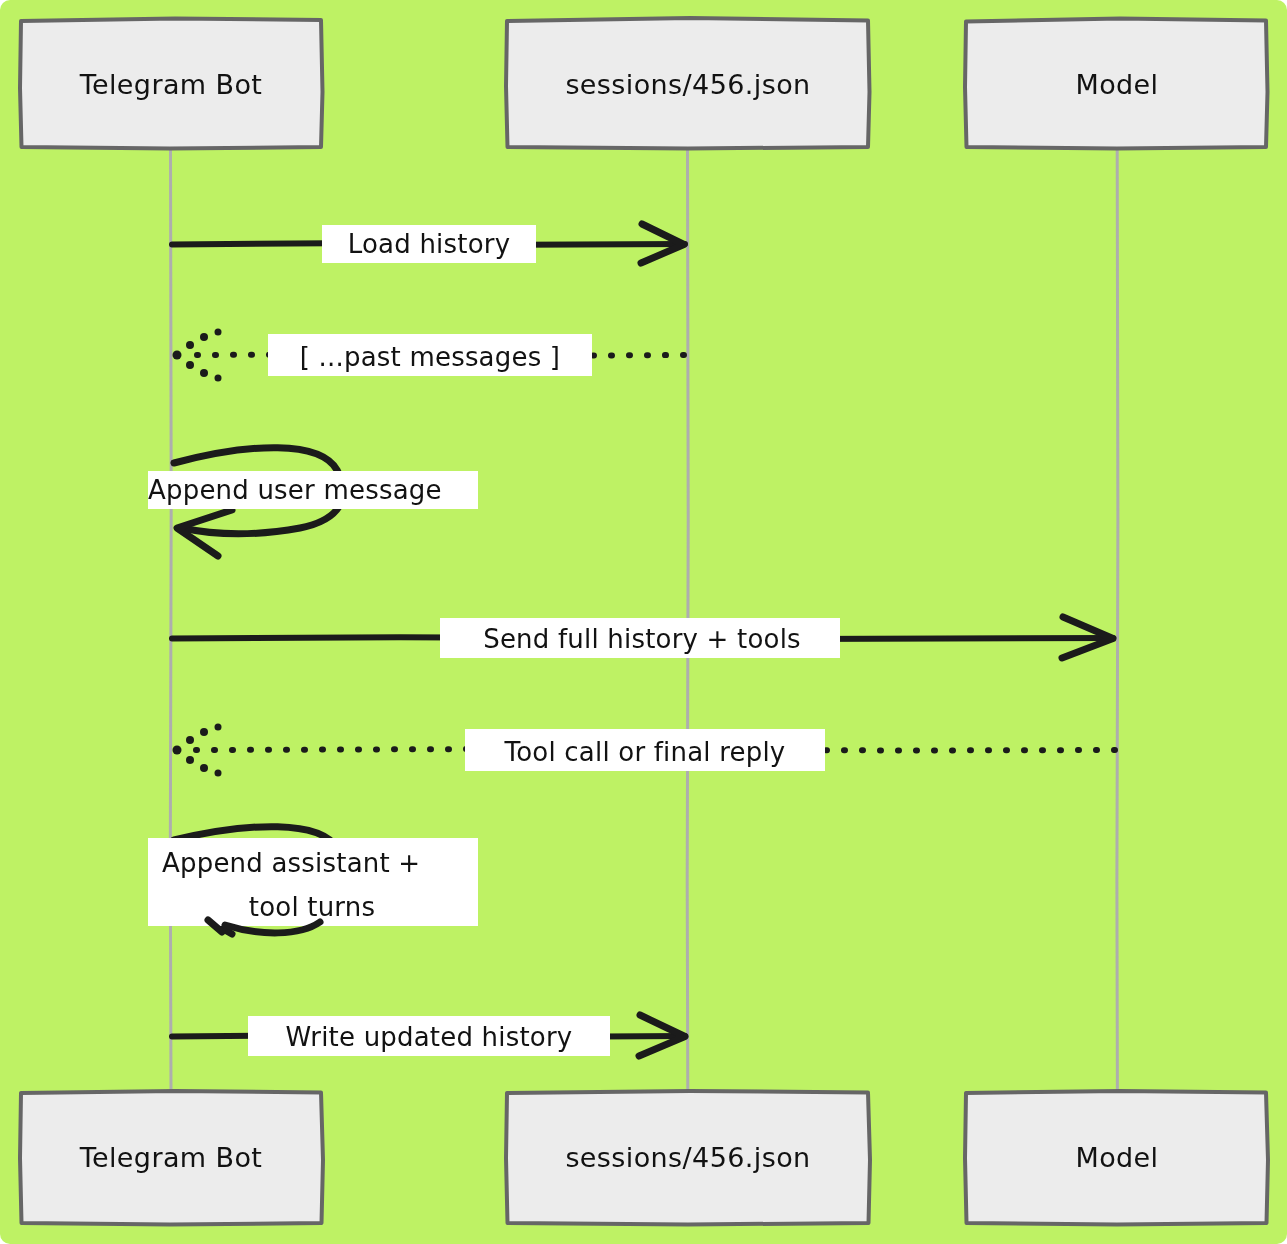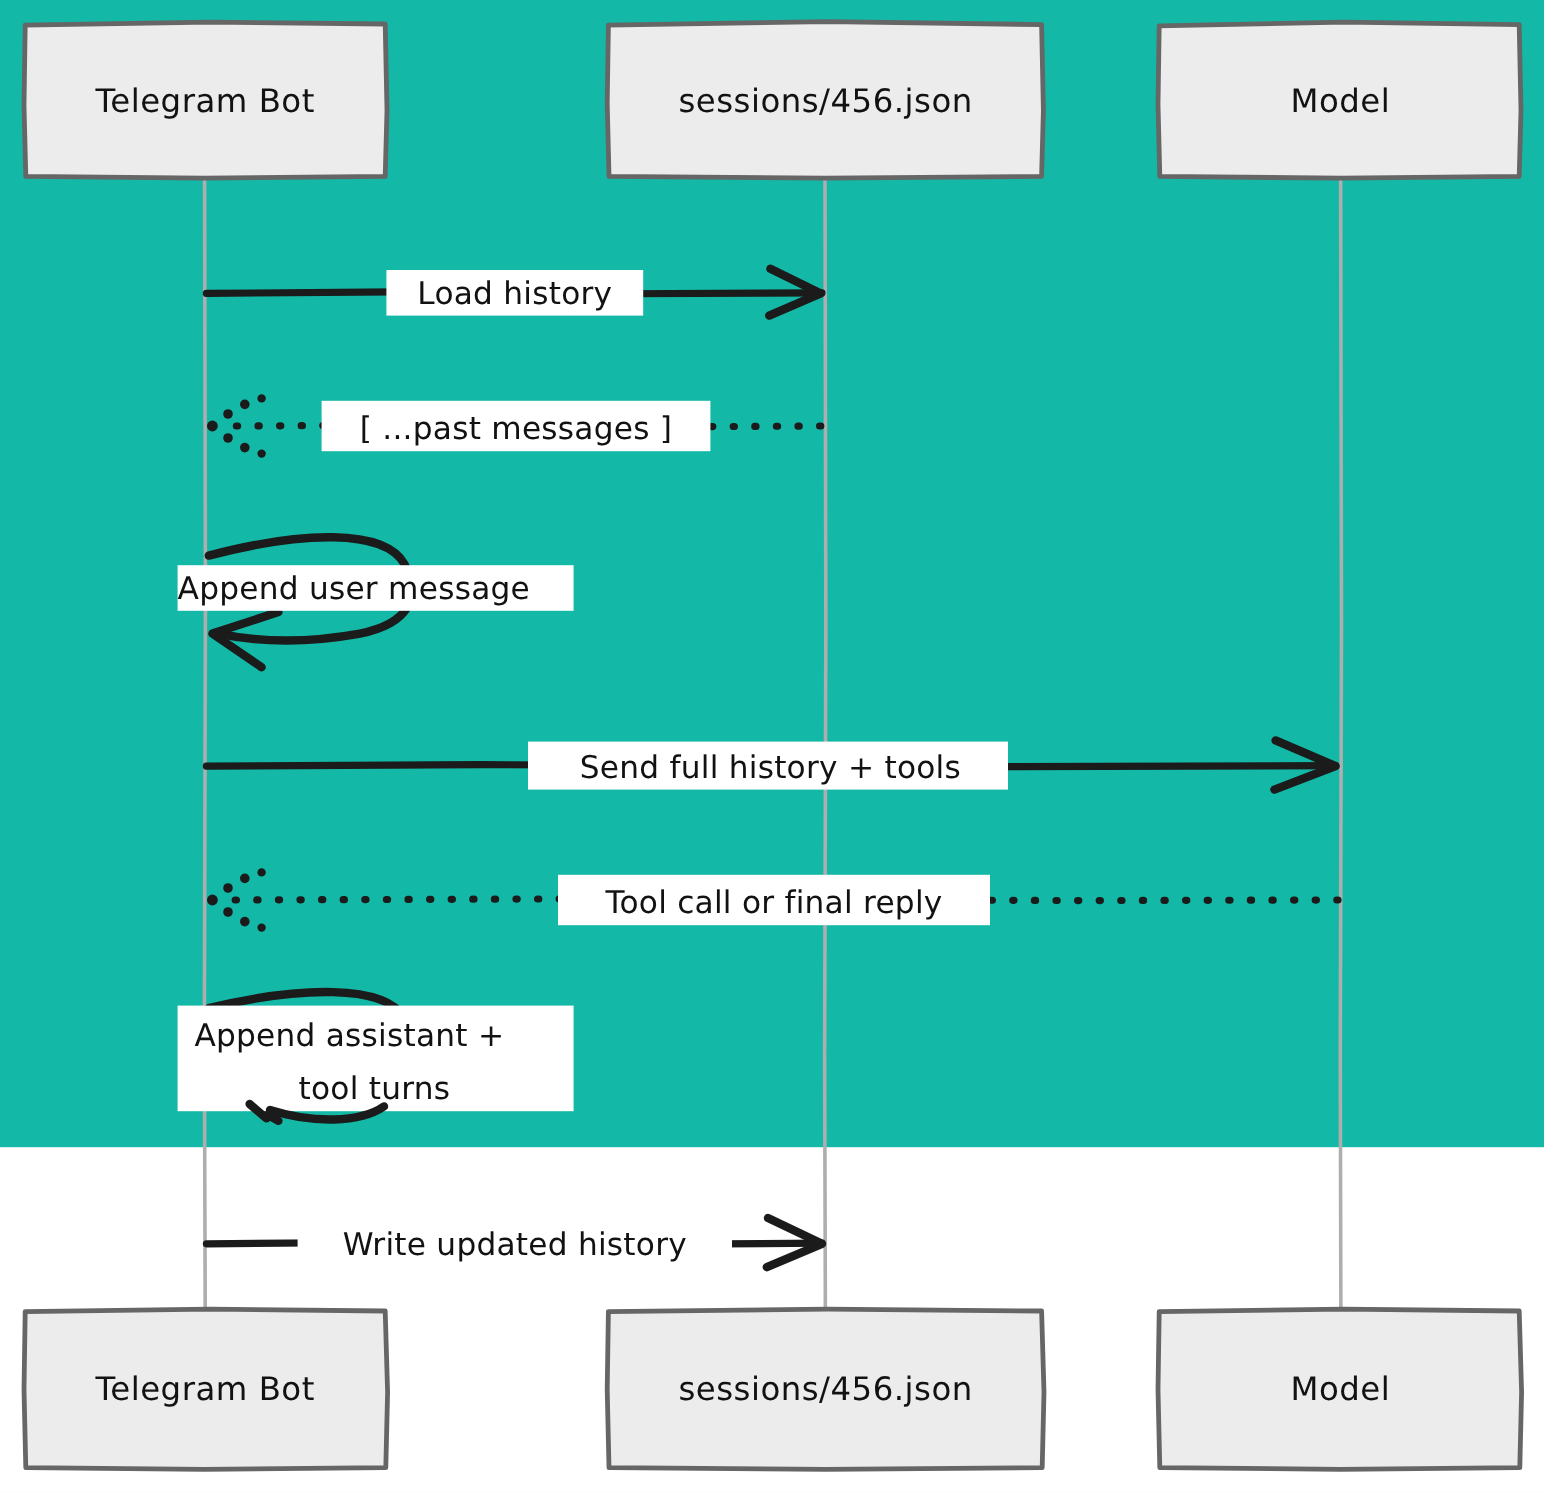--- a/index.html
+++ b/index.html
@@ -9,22 +9,23 @@
   }
   body {
     width: 1287px;
     height: 1244px;
     font-family: "DejaVu Sans", sans-serif;
     overflow: hidden;
   }
   #diagram-root {
     position: relative;
     width: 1287px;
-    height: 956px;
-    background: #14b8a6;
+    height: 1244px;
+    background: #bef264;
+    border-radius: 10px;
   }
   svg#seq-svg {
     position: absolute;
     left: 0;
     top: 0;
     width: 1287px;
     height: 1244px;
     display: block;
   }
   .actor-box-rect {

